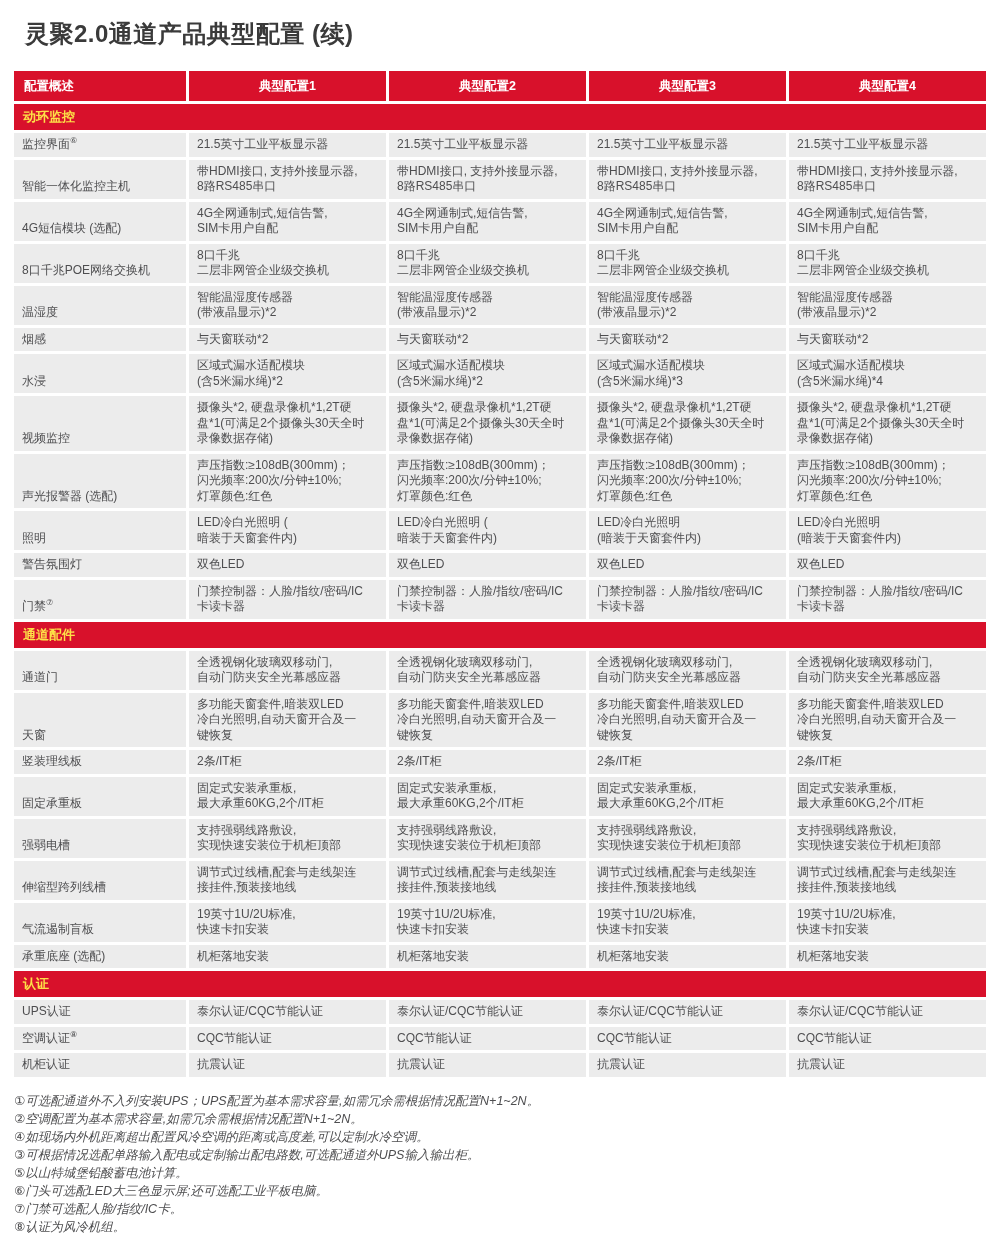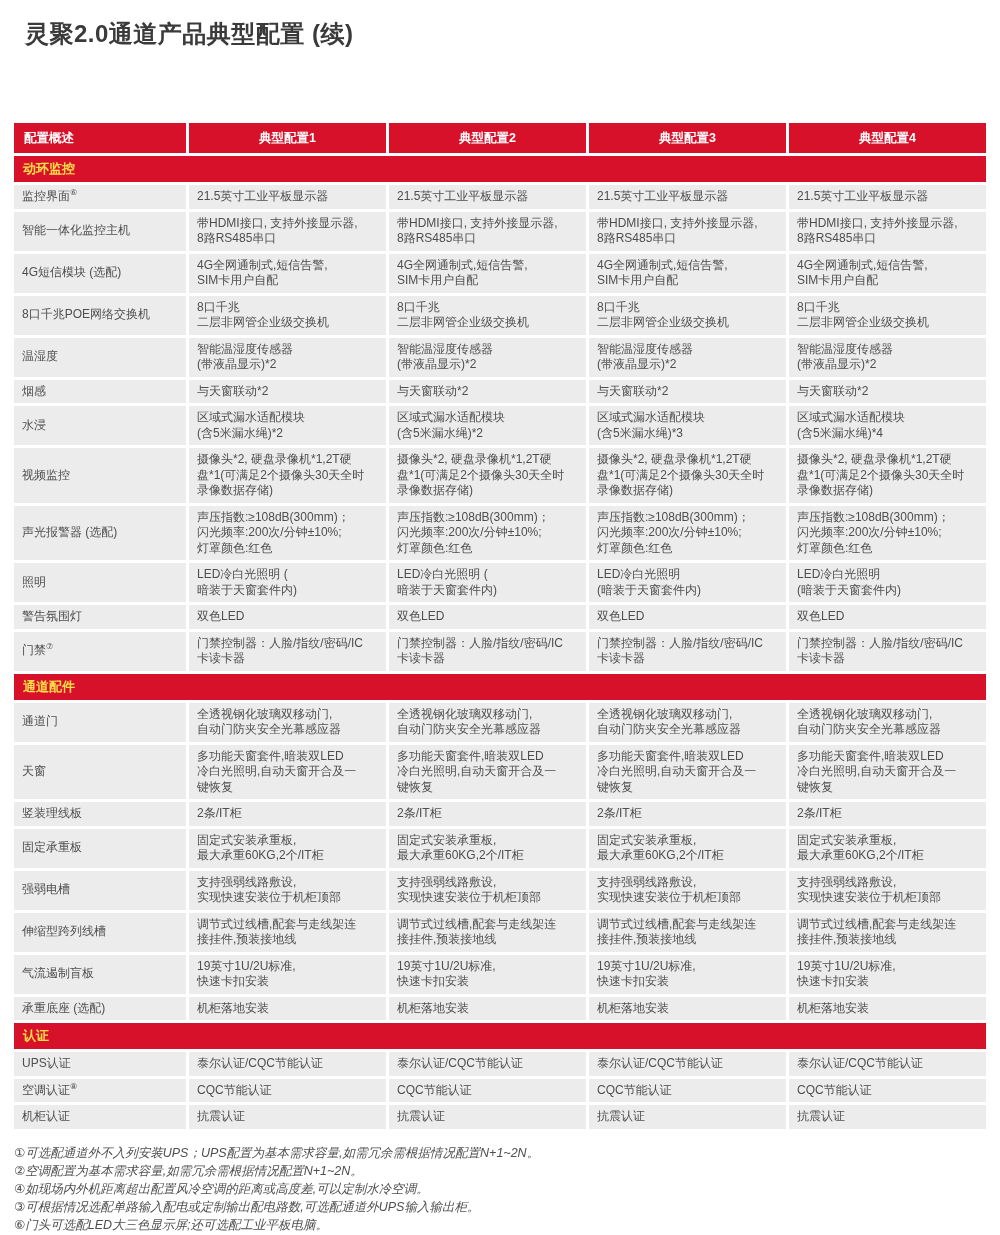--- a/index.html
+++ b/index.html
@@ -14,21 +14,21 @@
     font-family:"Liberation Sans","DejaVu Sans",sans-serif;
     color:var(--text-body);
   }
   .page{padding:8px 14px 0 14px;}
   .page-title{
     margin:11px;
     font-size:24px;line-height:30px;font-weight:bold;
     color:var(--text-dark);letter-spacing:0.5px;
   }
   .cfg-table{
-    margin-top:74px;
+    margin-top:22px;
     width:972px;
     display:grid;
     grid-template-columns:172px 1fr 1fr 1fr 1fr;
     gap:3px;
     font-size:12px;
   }
   .hcell{
     background:var(--red);color:#fff;font-weight:bold;font-size:12.5px;
     height:30px;display:flex;align-items:center;justify-content:center;
   }
@@ -38,21 +38,21 @@
     background:var(--red);color:#fde047;font-weight:bold;font-size:13px;
     padding:5px 9px;line-height:16px;
   }
   .cell{
     background:var(--cell);
     padding:4px 6px 4px 8px;
     line-height:15.5px;
     white-space:pre-line;
     display:flex;flex-direction:column;justify-content:center;
   }
-  .cell.label{}
+  .cell.label{justify-content:flex-end;}
   .cell sup{font-size:8px;line-height:0;}
   .footnotes{
     margin-top:15px;
     font-size:12.5px;line-height:18px;color:var(--text-body);
   }
   .footnote{white-space:pre-line;font-style:italic;}
 </style>
 </head>
 <body>
 
@@ -253,18 +253,18 @@
       <div class="cell">抗震认证</div>
       <div class="cell">抗震认证</div>
       <div class="cell">抗震认证</div>
       <div class="cell">抗震认证</div>
     </div>
   <div class="footnotes" id="footnotes">
       <div class="footnote">①可选配通道外不入列安装UPS；UPS配置为基本需求容量,如需冗余需根据情况配置N+1~2N。</div>
       <div class="footnote">②空调配置为基本需求容量,如需冗余需根据情况配置N+1~2N。</div>
       <div class="footnote">④如现场内外机距离超出配置风冷空调的距离或高度差,可以定制水冷空调。</div>
       <div class="footnote">③可根据情况选配单路输入配电或定制输出配电路数,可选配通道外UPS输入输出柜。</div>
+      <div class="footnote">⑤以山特城堡铅酸蓄电池计算。</div>
       <div class="footnote">⑥门头可选配LED大三色显示屏;还可选配工业平板电脑。</div>
-      <div class="footnote">⑤以山特城堡铅酸蓄电池计算。</div>
       <div class="footnote">⑦门禁可选配人脸/指纹/IC卡。</div>
       <div class="footnote">⑧认证为风冷机组。</div>
     </div>
 </div>
 
 </body></html>

